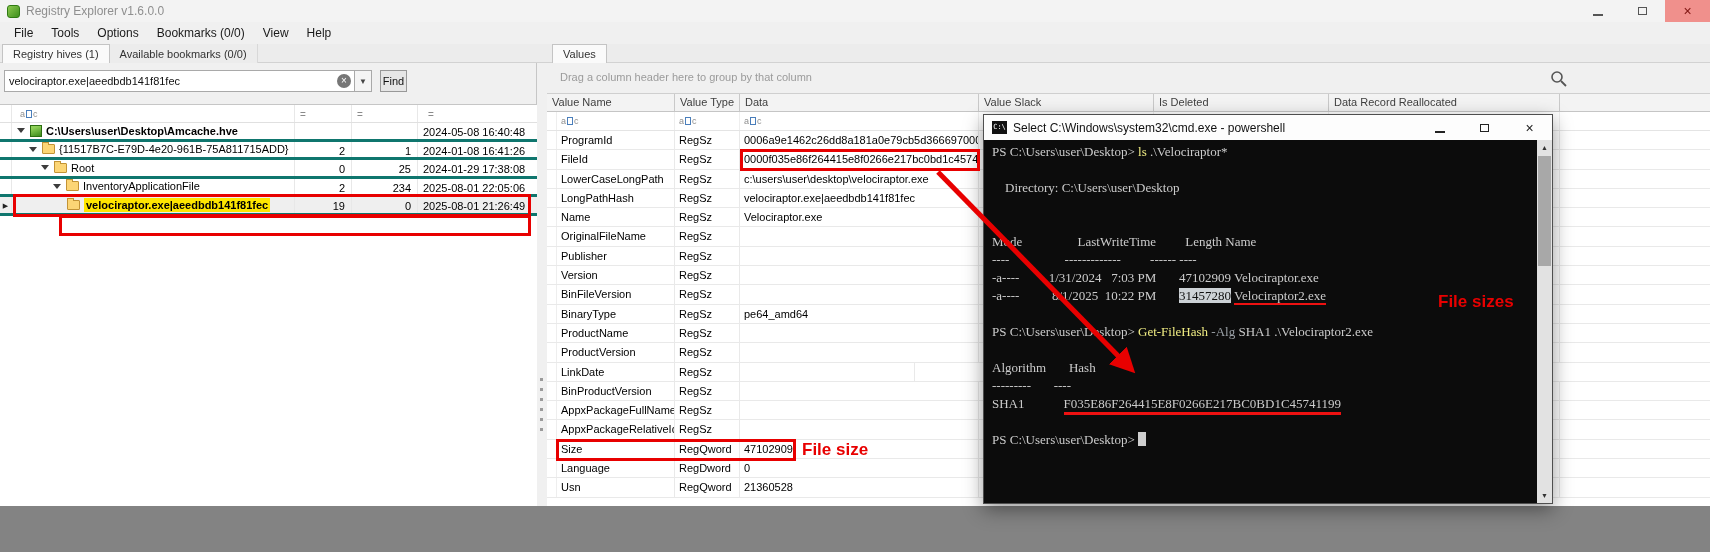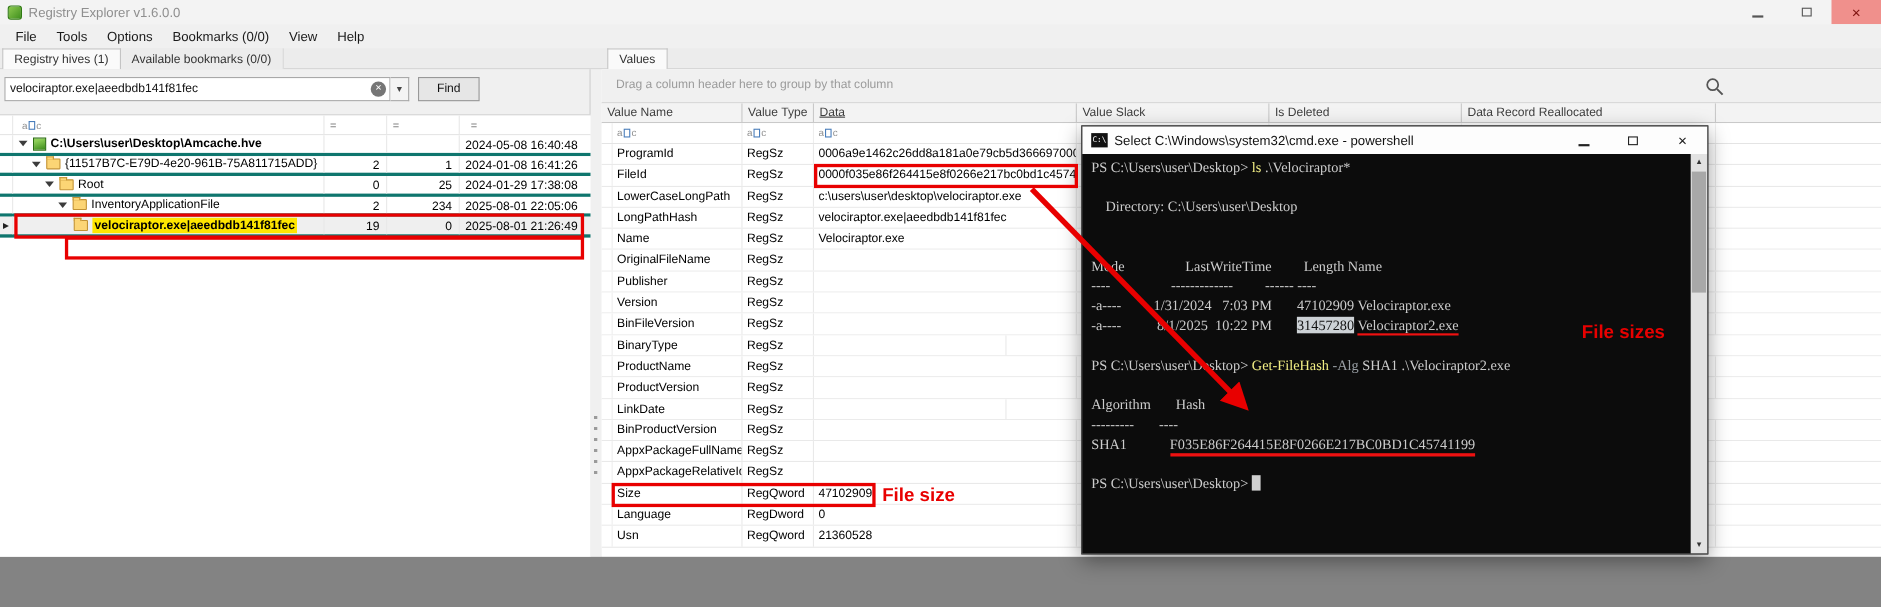--- a/index.html
+++ b/index.html
@@ -24,21 +24,21 @@
 .tab.active{background:#fafafa;border:1px solid #c4c4c4;border-bottom:none;}
 .tab-values{position:absolute;left:552px;top:0;}
 
 
 .left-panel{position:absolute;left:0;top:63px;width:537px;height:443px;background:#f0f0f0;border-right:1px solid #c6c6c6;}
 .search-row{position:absolute;left:0;top:7px;width:100%;height:22px;}
 .search-box{position:absolute;left:4px;top:0;width:351px;height:22px;background:#fff;border:1px solid #a9a9a9;}
 .search-box input{position:absolute;left:4px;top:1px;width:322px;height:18px;border:none;outline:none;font-size:11px;font-family:inherit;color:#111;background:transparent;}
 .clear-btn{position:absolute;right:3px;top:3px;width:14px;height:14px;border-radius:50%;background:#767676;color:#fff;font-size:10px;line-height:13px;text-align:center;cursor:default;}
 .drop-btn{position:absolute;left:355px;top:0;width:17px;height:22px;background:#f4f4f4;border:1px solid #a9a9a9;border-left:none;font-size:8px;color:#444;display:flex;align-items:center;justify-content:center;}
-.find-btn{position:absolute;left:380px;top:0;width:56px;height:22px;background:#e6e6e6;border:1px solid #989898;font-size:11px;font-family:inherit;color:#111;}
+.find-btn{position:absolute;left:380px;top:0;width:27px;height:22px;background:#e6e6e6;border:1px solid #989898;font-size:11px;font-family:inherit;color:#111;}
 .tree-grid{position:absolute;left:0;top:41px;width:537px;bottom:0;background:#fff;border-top:1px solid #c6c6c6;}
 .tg-header,.tg-filter{display:flex;font-size:11px;}
 .tg-header{height:18px;background:#f3f3f3;border-bottom:1px solid #c2c2c2;color:#3f3f3f;}
 .tg-filter{height:18px;background:#fff;border-bottom:1px solid #e0e0e0;align-items:center;}
 .tg-row{display:flex;height:18.5px;font-size:11px;border-bottom:3px solid #0f766e;background:#fff;align-items:flex-end;}
 .tg-row.sel{background:#efefef;}
 .tg-ind{width:12px;flex:none;align-self:stretch;border-right:1px solid #e8e8e8;font-size:7px;color:#222;line-height:18px;text-align:center;}
 .c-name{width:283px;flex:none;border-right:1px solid #e8e8e8;padding-left:4px;display:flex;align-items:center;overflow:hidden;white-space:nowrap;align-self:stretch;}
 .c-vals{width:57px;flex:none;border-right:1px solid #e8e8e8;text-align:right;padding-right:6px;align-self:stretch;line-height:18px;}
 .c-subs{width:66px;flex:none;border-right:1px solid #e8e8e8;text-align:right;padding-right:6px;align-self:stretch;line-height:18px;}
@@ -76,21 +76,21 @@
 .vg-ind{width:10px;flex:none;border-right:1px solid #eeeeee;align-self:stretch;}
 .v-name{width:118px;flex:none;padding-left:4px;border-right:1px solid #e9e9e9;overflow:hidden;white-space:nowrap;}
 .v-type{width:65px;flex:none;padding-left:4px;border-right:1px solid #e9e9e9;white-space:nowrap;}
 .v-data{width:239px;flex:none;padding-left:4px;border-right:1px solid #e9e9e9;overflow:hidden;white-space:nowrap;}
 .v-slack{width:175px;flex:none;border-right:1px solid #e9e9e9;}
 .v-del{width:175px;flex:none;border-right:1px solid #e9e9e9;}
 .v-drr{width:231px;flex:none;border-right:1px solid #e9e9e9;}
 .v-fill{flex:1;}
 .vg-header .h-name{width:128px;padding-left:5px;}
 .vg-header .h-type{width:65px;padding-left:5px;}
-.vg-header .h-data{width:239px;padding-left:5px;text-decoration:underline;}
+.vg-header .h-data{width:239px;padding-left:5px;}
 .vg-header .h-slack{width:175px;padding-left:5px;}
 .vg-header .h-del{width:175px;padding-left:5px;}
 .vg-header .h-drr{width:231px;padding-left:5px;}
 .vg-header span{flex:none;border-right:1px solid #c9c9c9;line-height:17px;white-space:nowrap;overflow:hidden;}
 .vg-header .h-fill{flex:1;border-right:none;}
 .vg-filter .f-cell{flex:none;border-right:1px solid #eeeeee;align-self:stretch;display:flex;align-items:center;}
 
 
 .terminal{position:absolute;left:983px;top:114px;width:570px;height:390px;border:1px solid #4f4f4f;
   box-shadow:0 6px 18px rgba(0,0,0,.4);background:#0c0c0c;z-index:10;}
@@ -400,20 +400,21 @@
             <span class="v-data"></span>
             <span class="v-slack"></span>
             <span class="v-del"></span>
             <span class="v-drr"></span>
             <span class="v-fill"></span>
           </div>
           <div class="vg-row">
             <span class="vg-ind"></span>
             <span class="v-name">BinaryType</span>
             <span class="v-type">RegSz</span>
+            <span class="v-data">pe64_amd64</span>
             <span class="v-slack"></span>
             <span class="v-del"></span>
             <span class="v-drr"></span>
             <span class="v-fill"></span>
           </div>
           <div class="vg-row">
             <span class="vg-ind"></span>
             <span class="v-name">ProductName</span>
             <span class="v-type">RegSz</span>
             <span class="v-data"></span>

